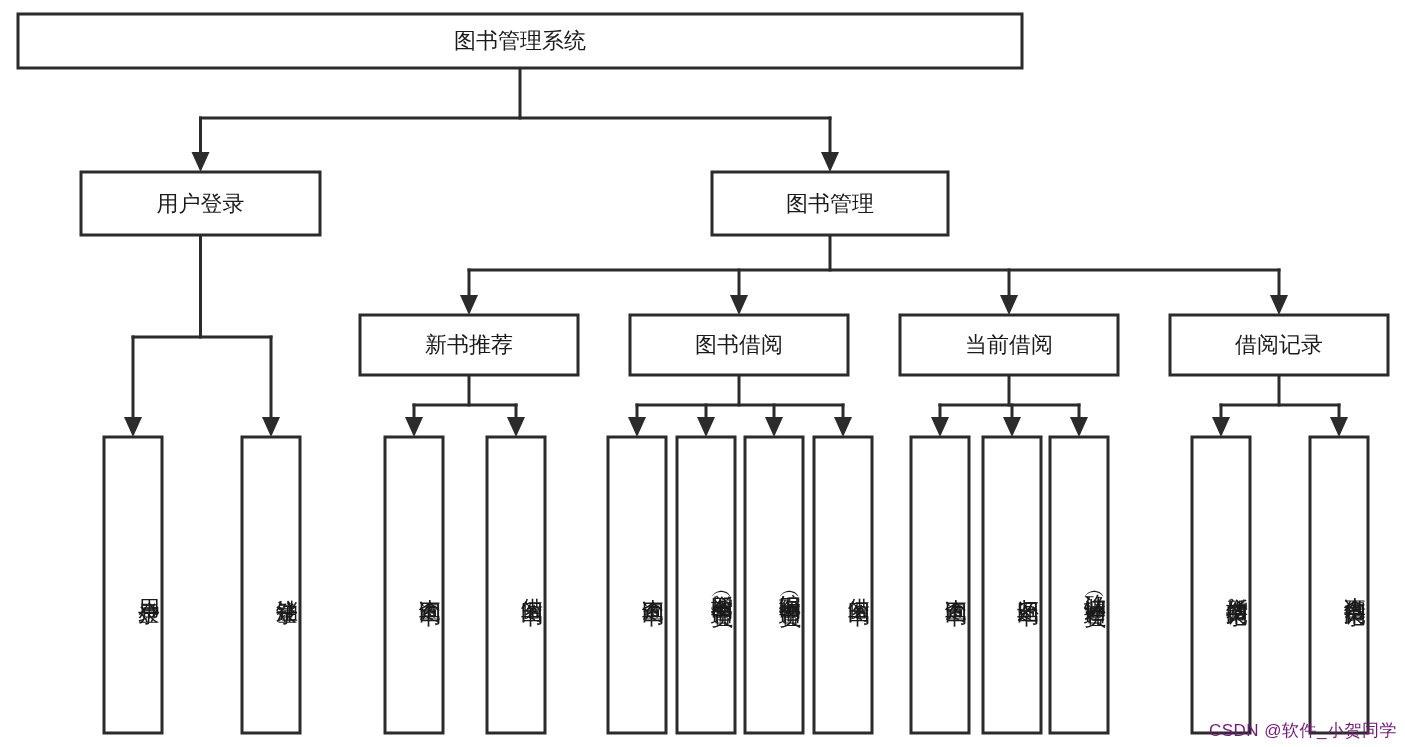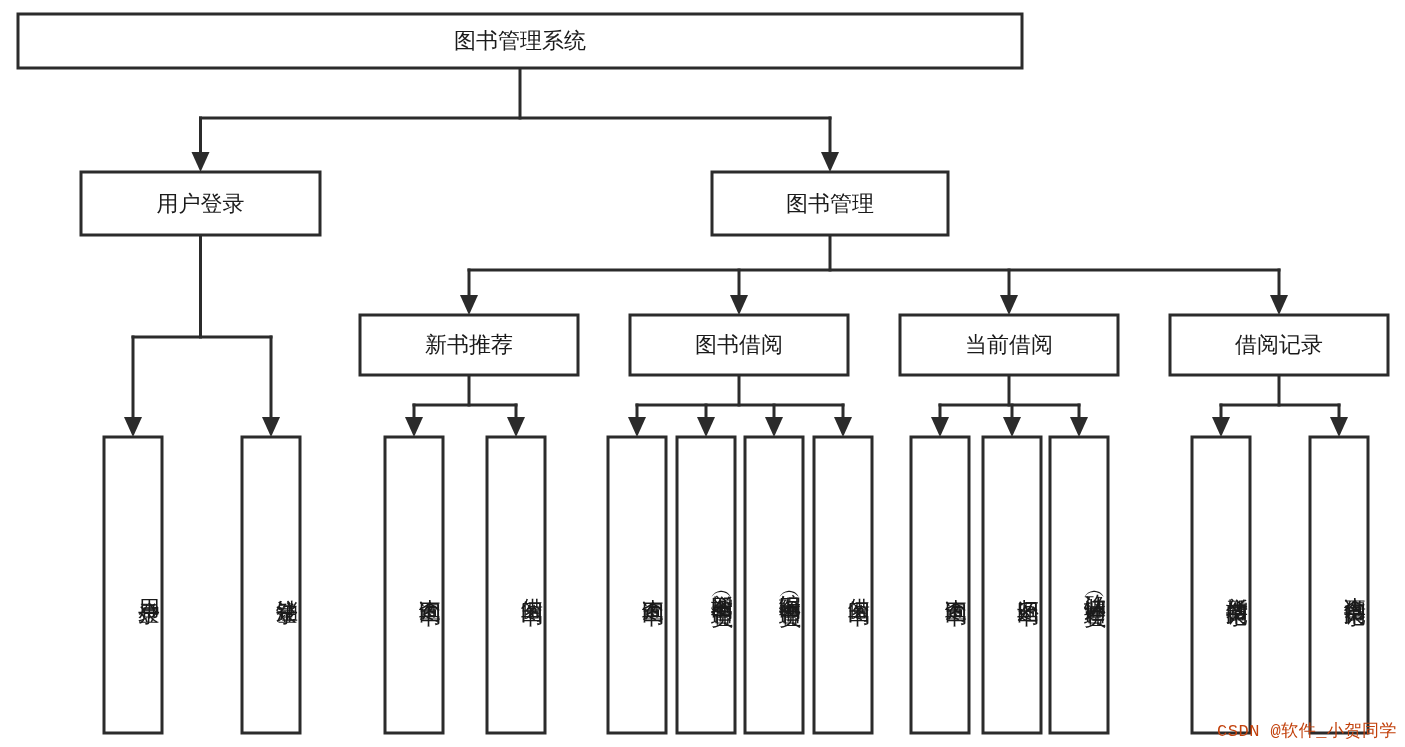--- a/index.html
+++ b/index.html
@@ -57,22 +57,22 @@
     justify-content: center;
     font-family: "DejaVu Sans", "Liberation Sans", sans-serif;
     white-space: nowrap;
     pointer-events: none;
   }
   .watermark {
     position: absolute;
     right: 8px;
     bottom: 5px;
     font-size: 17px;
-    color: #c2410c;
-    font-family: Liberation Mono, monospace;
+    color: #701a75;
+    font-family: Liberation Sans, sans-serif;
     letter-spacing: 0.5px;
     white-space: nowrap;
   }
 </style>
 </head>
 <body>
 
 <div id="canvas">
 
   <svg id="diagram" viewBox="0 0 1405 747">

